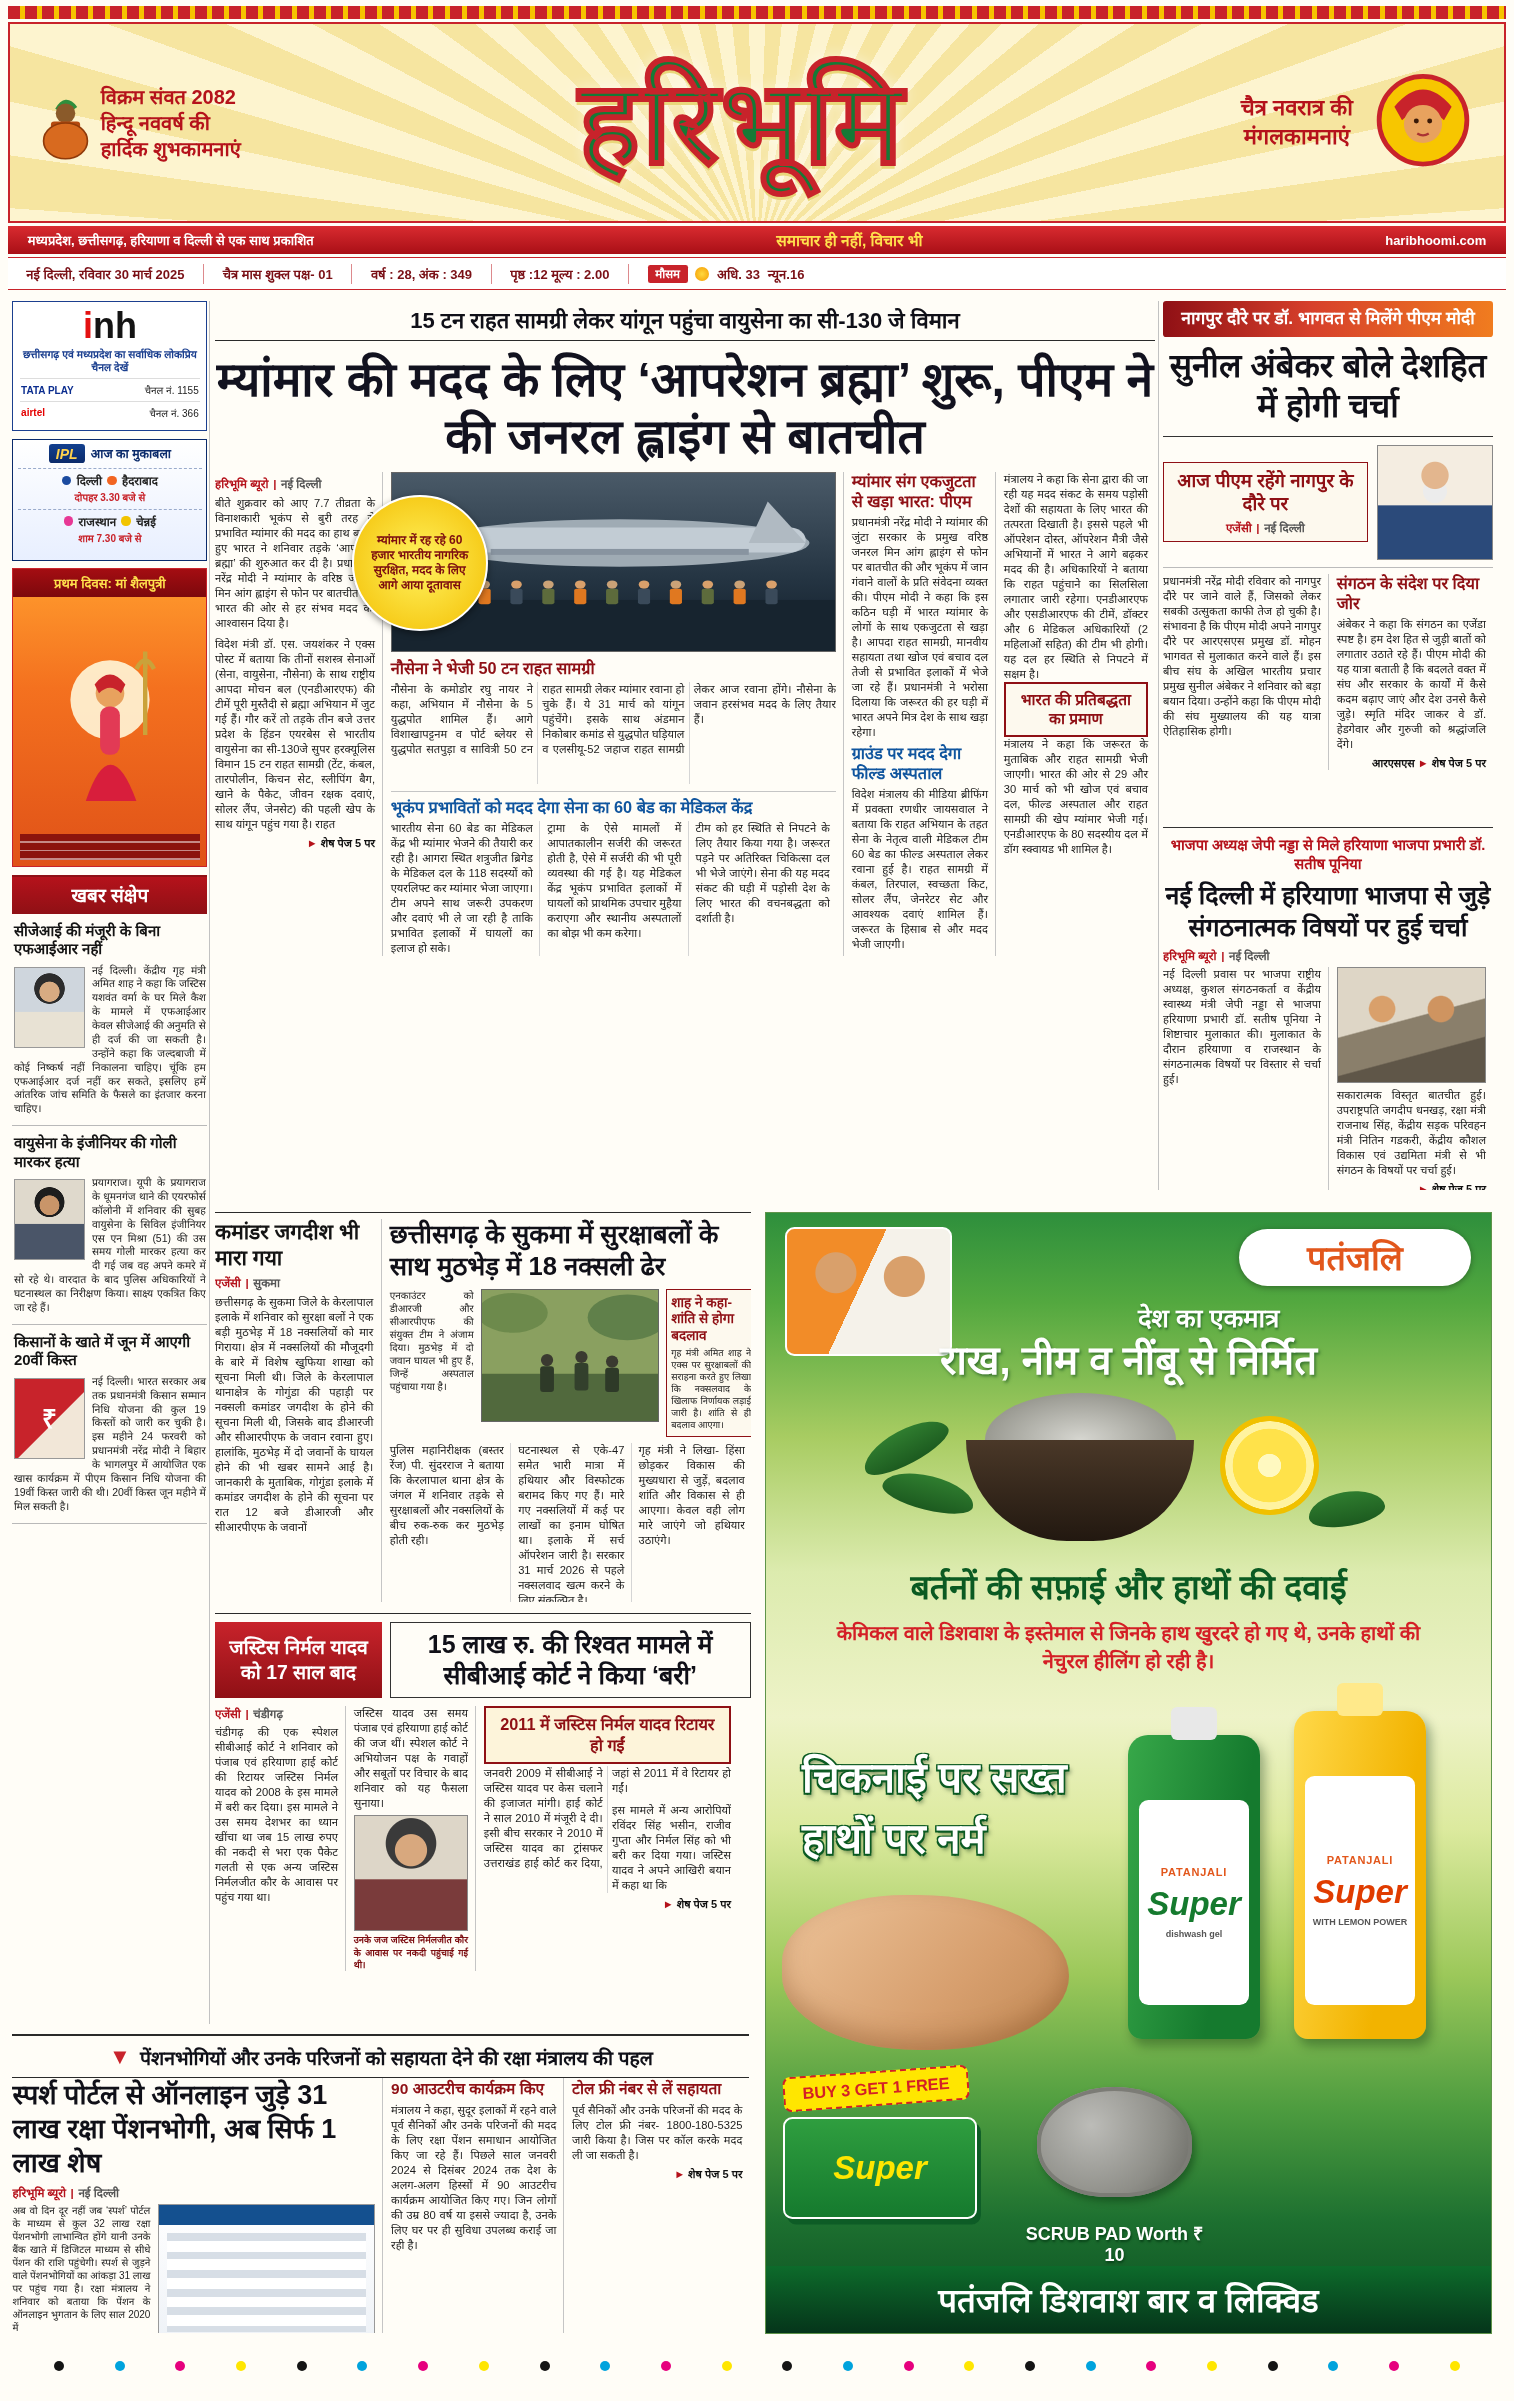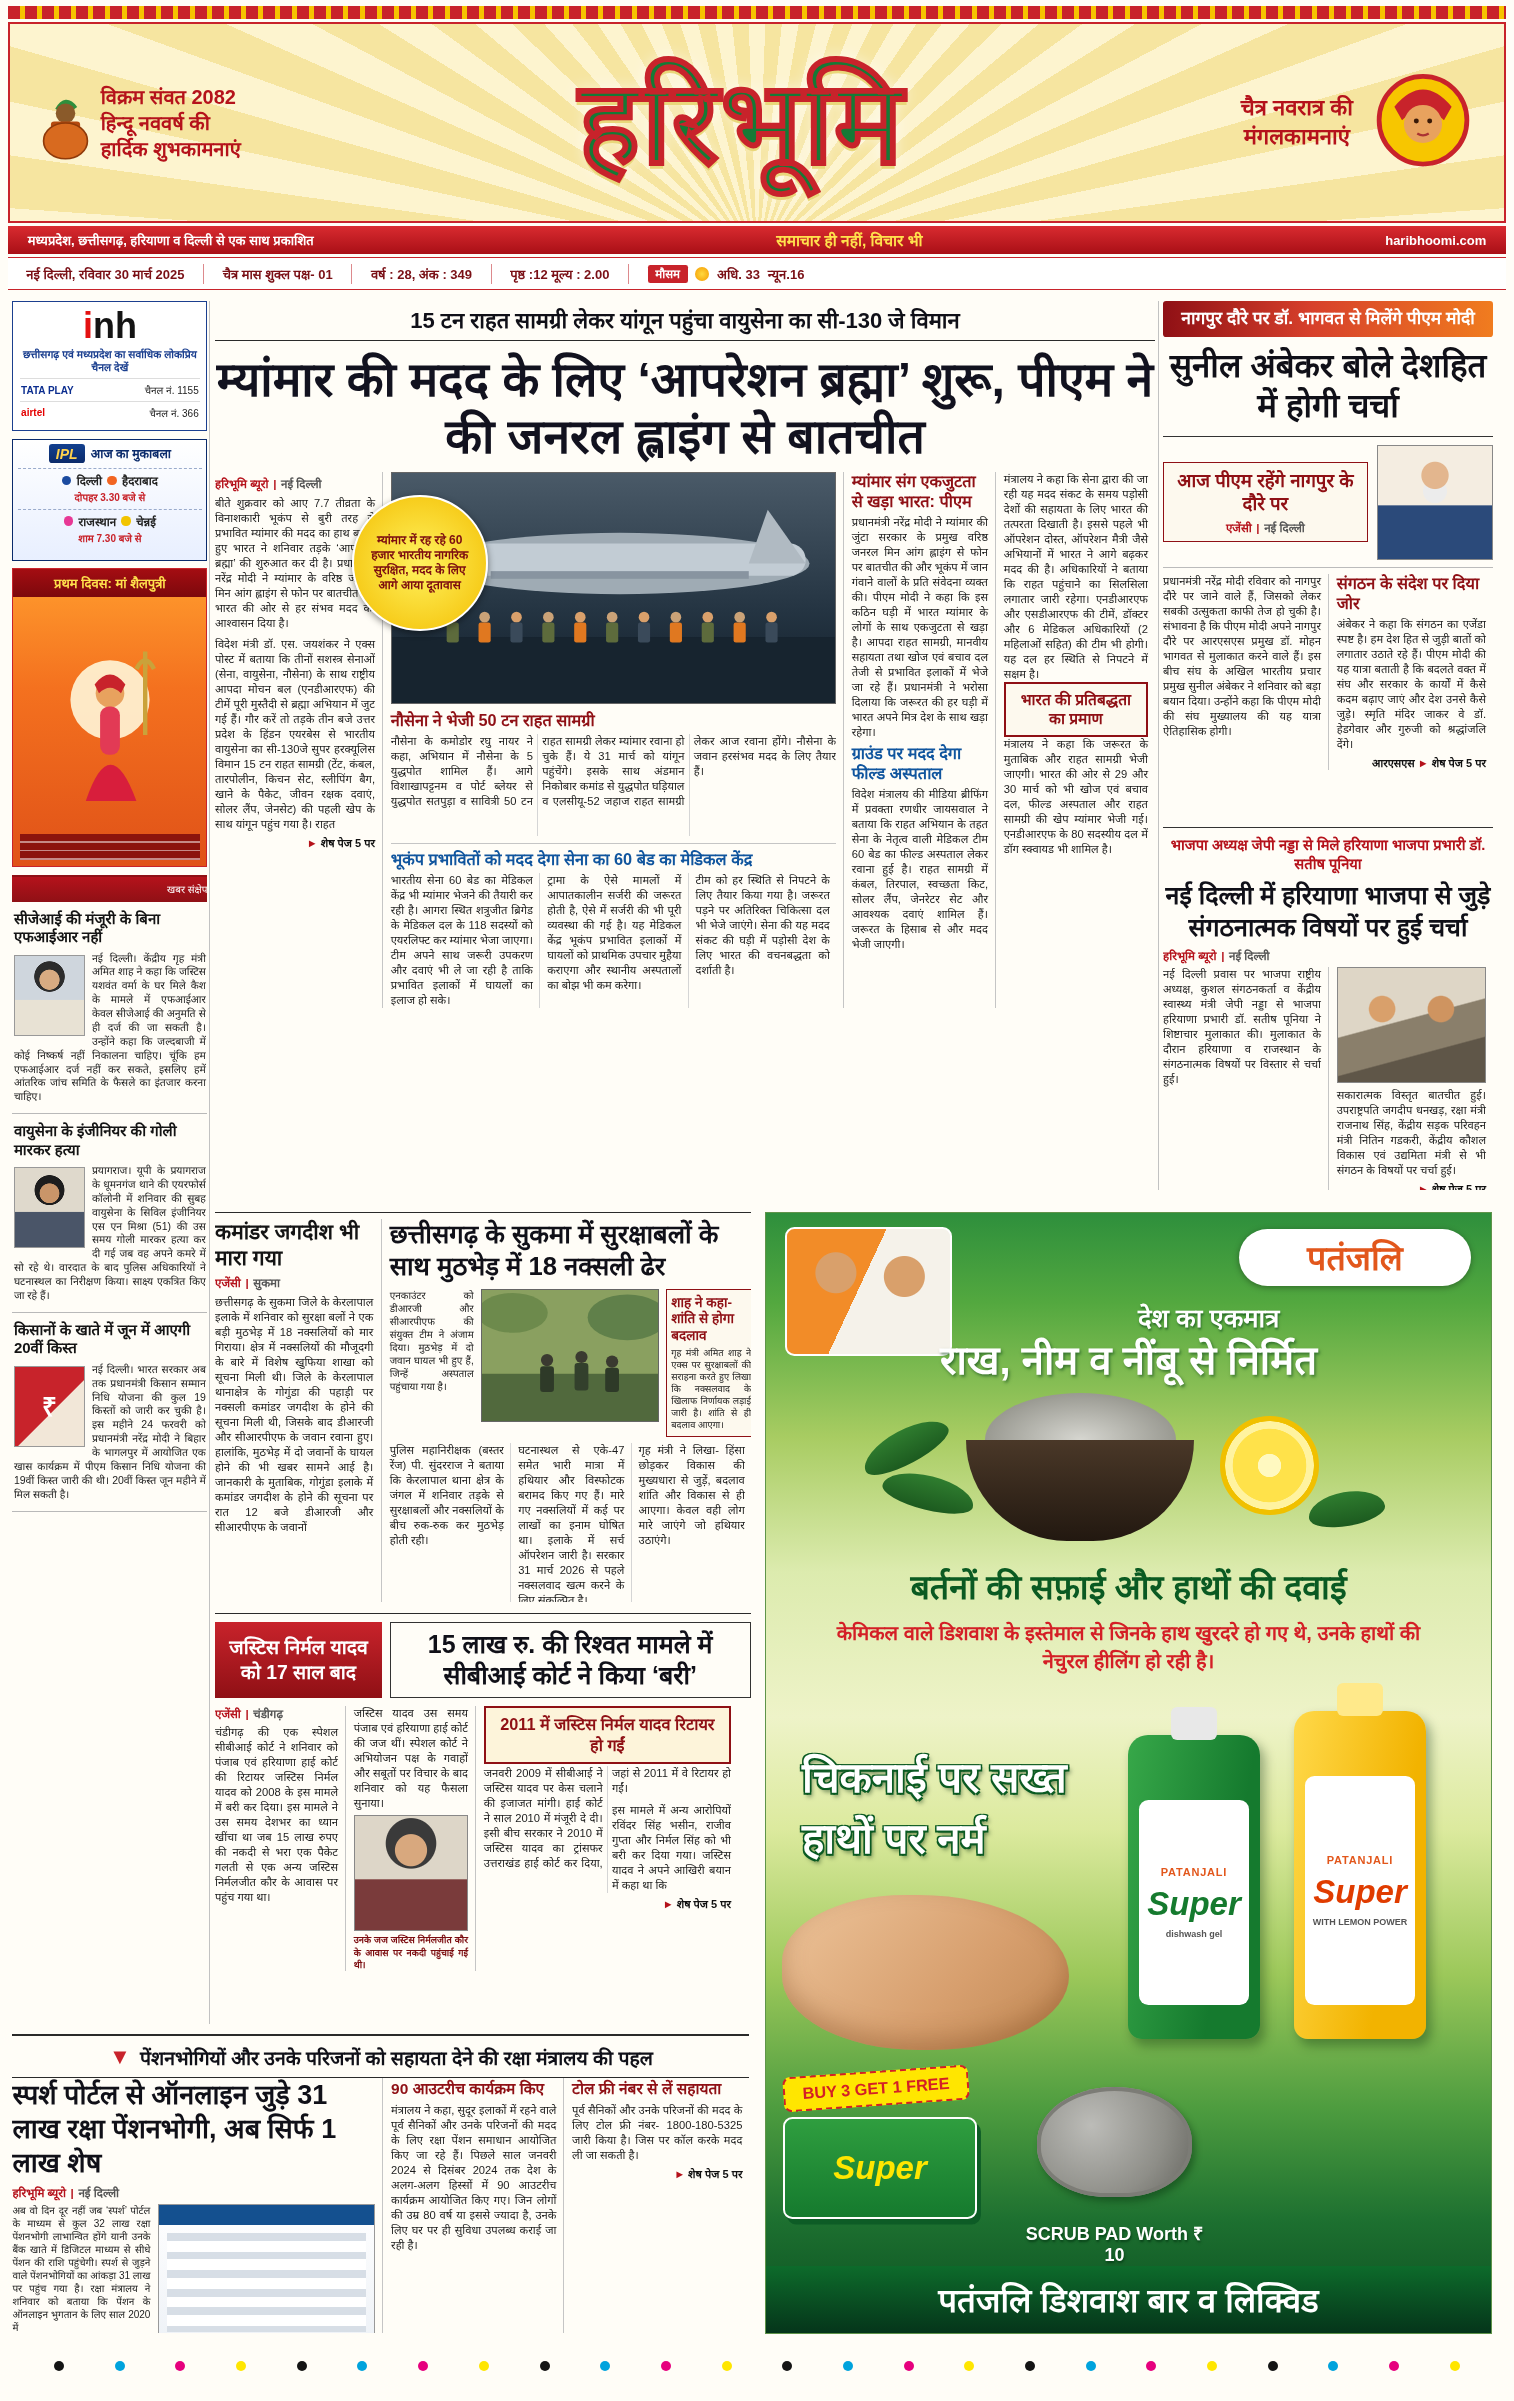--- a/index.html
+++ b/index.html
@@ -63,37 +63,37 @@
 .ipl-teams{display:flex;align-items:center;justify-content:center;gap:5.4px;font-weight:bold;font-size:11.6px;color:#222}
 .tdot{width:9.3px;height:9.3px;border-radius:50%;display:inline-block}
 .dc{background:#1c4ba0}.srh{background:#f26522}.rr{background:#e73895}.csk{background:#f2c400}
 .ipl-time{font-size:10px;color:#c8232b;font-weight:bold;margin-top:2.3px}
 .goddess{margin-top:7.7px;height:299px;position:relative;background:linear-gradient(180deg,#ff9d2e,#f4711f 40%,#e05218);border:1.5px solid #c8232b;overflow:hidden}
 .goddess-banner{background:linear-gradient(#a40d12,#7c080c);color:#ffe14d;font-weight:bold;text-align:center;font-size:13px;padding:4.6px 3.1px;position:relative;z-index:2}
 .goddess-svg{position:absolute;left:50%;top:52%;transform:translate(-50%,-50%);width:132px;height:178px}
 .goddess-caption{position:absolute;left:0;right:0;bottom:0;height:26px;background:rgba(124,8,12,.85);
   background-image:repeating-linear-gradient(180deg,transparent 0 7px,rgba(255,255,255,.5) 7px 8.5px);margin:0 6.2px 6.2px}
 .briefs{margin-top:7.7px;border-top:2.3px solid #8f1015}
-.briefs-header{background:linear-gradient(#b5121b,#8f1015);color:#fff;font-weight:normal;font-size:10px;text-align:right;padding:5.4px 0}
+.briefs-header{background:linear-gradient(#b5121b,#8f1015);color:#fff;font-weight:bold;font-size:19px;text-align:center;padding:5.4px 0}
 .brief{padding:7.7px 1.5px 9.3px;border-bottom:0.8px solid #b9b9b9;overflow:hidden}
 .brief h3{font-size:15px;line-height:1.25;color:#141414;margin-bottom:4.6px}
 .brief .bphoto{width:71px;height:81px;float:left;margin:3.1px 7px 1.5px 0;border:0.8px solid #999}
 .brief p{font-size:10.5px;line-height:1.32;text-align:justify;color:#222}
 .headshot1{background:radial-gradient(circle at 50% 30%,#d8ab82 15%,transparent 16%),radial-gradient(circle at 50% 26%,#2c2c2c 22%,transparent 23%),linear-gradient(#cfd6dd 55%,#e8e2d4 56%)}
 .headshot2{background:radial-gradient(circle at 50% 32%,#c99569 15%,transparent 16%),radial-gradient(circle at 50% 28%,#1d1d1d 22%,transparent 23%),linear-gradient(#dfd9cc 55%,#4a5568 56%)}
 .moneyicon{background:linear-gradient(135deg,#c8232b 55%,#f2e7d8 56%);display:flex;align-items:center;justify-content:center;color:#fff;font-size:26px;font-weight:bold}
 
 
 .main-story{position:absolute;left:215px;top:301px;width:940px;height:903px;overflow:hidden}
 .kicker{text-align:center;font-size:22px;font-weight:bold;color:#101018;padding:3.1px 0 6.2px;border-bottom:1.5px solid #2a2a2a}
 .ms-headline{font-size:48px;line-height:1.18;font-weight:bold;color:#12121f;text-align:center;margin:11px 0 6.2px}
 .ms-grid{display:grid;grid-template-columns:167px 461px 152px 160px;margin-top:4.6px}
 .ms-grid>div{padding:0 7px 0 0}
 .ms-grid>div+div{border-left:0.8px solid #c5c5c5;padding-left:7.7px}
-.main-photo{position:relative;height:232px;border:0.8px solid #666;overflow:visible}
+.main-photo{position:relative;height:180px;border:0.8px solid #666;overflow:visible}
 .photo-svg{display:block;width:100%;height:100%}
 .highlight-circle{position:absolute;left:-40px;top:22px;width:136px;height:136px;border-radius:50%;
   background:radial-gradient(#fff25e,#f3bd00);border:2.3px solid #fff;box-shadow:0 2.3px 7.7px rgba(0,0,0,.45);
   display:flex;align-items:center;justify-content:center;text-align:center;font-weight:bold;font-size:12px;
   color:#7c0d10;padding:14px;line-height:1.25;z-index:3}
 .navy-sub{margin-top:7.7px;border-bottom:0.8px solid #c5c5c5;padding-bottom:6.2px}
 .navy-sub p.body{columns:3;column-gap:9.3px;column-rule:0.8px solid #d5d5d5;height:102px;overflow:hidden}
 .medical-sub{margin-top:6.2px}
 .medical-cols{display:grid;grid-template-columns:1fr 1fr 1fr;margin-top:3.1px}
 .medical-cols p{padding-right:6.2px}

